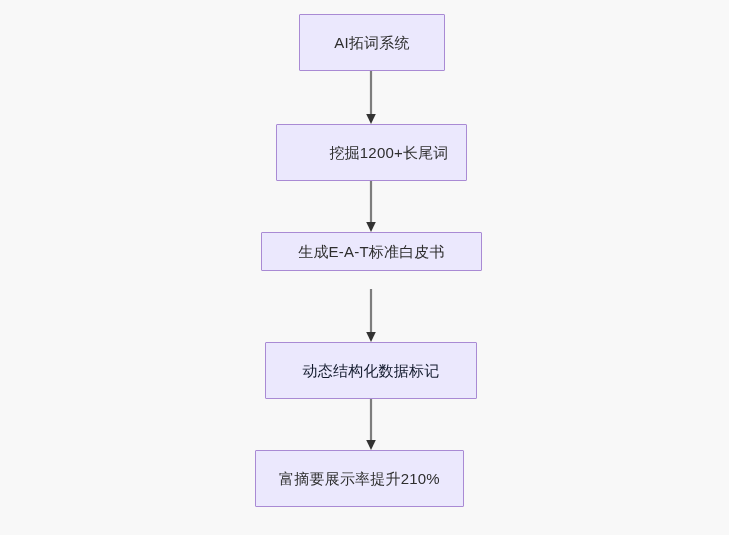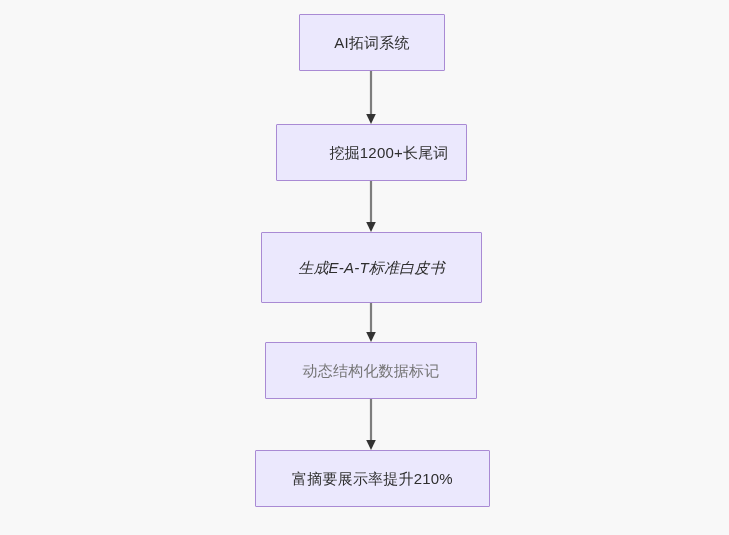--- a/index.html
+++ b/index.html
@@ -81,25 +81,25 @@
   </div>
 
   <div class="node" style="left: 299px; top: 14px; width: 146px; height: 57px; background: rgb(235, 232, 253); border-color: rgb(169, 138, 212);">
     <span class="node-label" style="color: rgb(46, 46, 46);">AI拓词系统</span>
   </div>
 
   <div class="node" style="left: 276px; top: 124px; width: 191px; height: 57px; background: rgb(235, 232, 253); border-color: rgb(169, 138, 212);">
     <span class="node-label" style="color: rgb(46, 46, 46); margin-left: 35px;">挖掘1200+长尾词</span>
   </div>
 
-  <div class="node" style="left: 261px; top: 232px; width: 221px; height: 71px; background: rgb(235, 232, 253); border-color: rgb(169, 138, 212); font-style: italic;">
+  <div class="node" style="left: 261px; top: 232px; width: 221px; height: 39px; background: rgb(235, 232, 253); border-color: rgb(169, 138, 212);">
     <span class="node-label" style="color: rgb(46, 46, 46);">生成E-A-T标准白皮书</span>
   </div>
 
   <div class="node" style="left: 265px; top: 342px; width: 212px; height: 57px; background: rgb(235, 232, 253); border-color: rgb(169, 138, 212);">
-    <span class="node-label" style="color: #737373;">动态结构化数据标记</span>
+    <span class="node-label" style="color: #0f172a;">动态结构化数据标记</span>
   </div>
 
-  <div class="node" style="left: 255px; top: 450px; width: 235px; height: 57px; background: rgb(235, 232, 253); border-color: rgb(169, 138, 212);">
+  <div class="node" style="left: 255px; top: 450px; width: 209px; height: 57px; background: rgb(235, 232, 253); border-color: rgb(169, 138, 212);">
     <span class="node-label" style="color: rgb(46, 46, 46);">富摘要展示率提升210%</span>
   </div>
 
 </div>
 
 </body></html>

